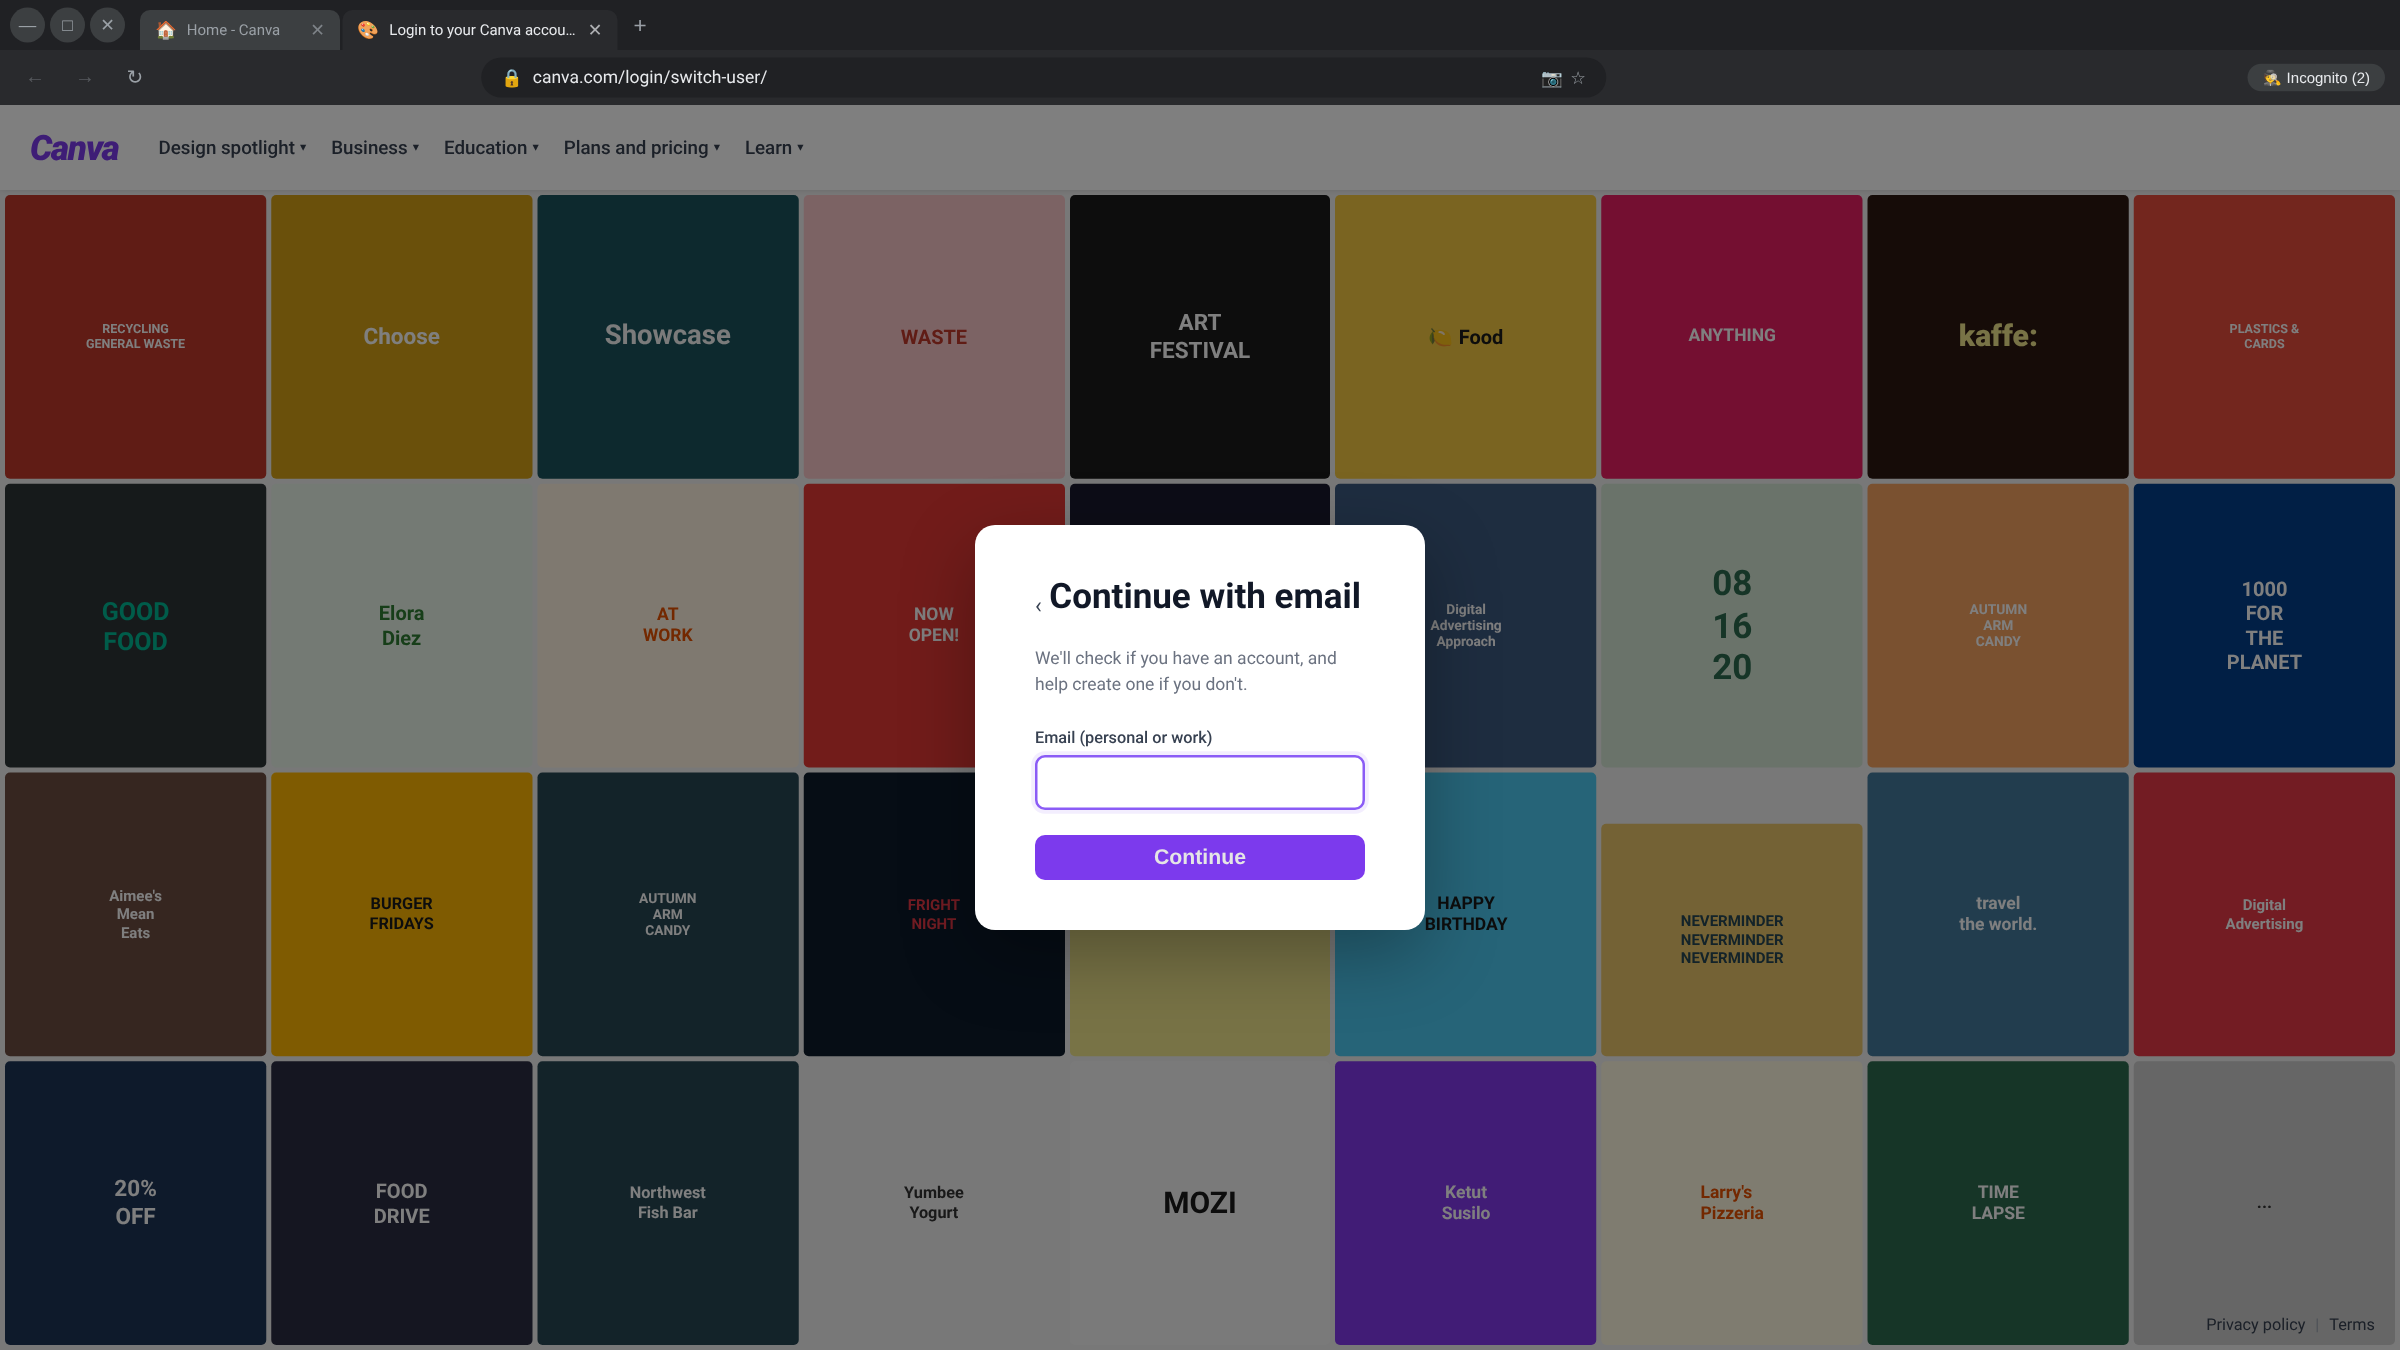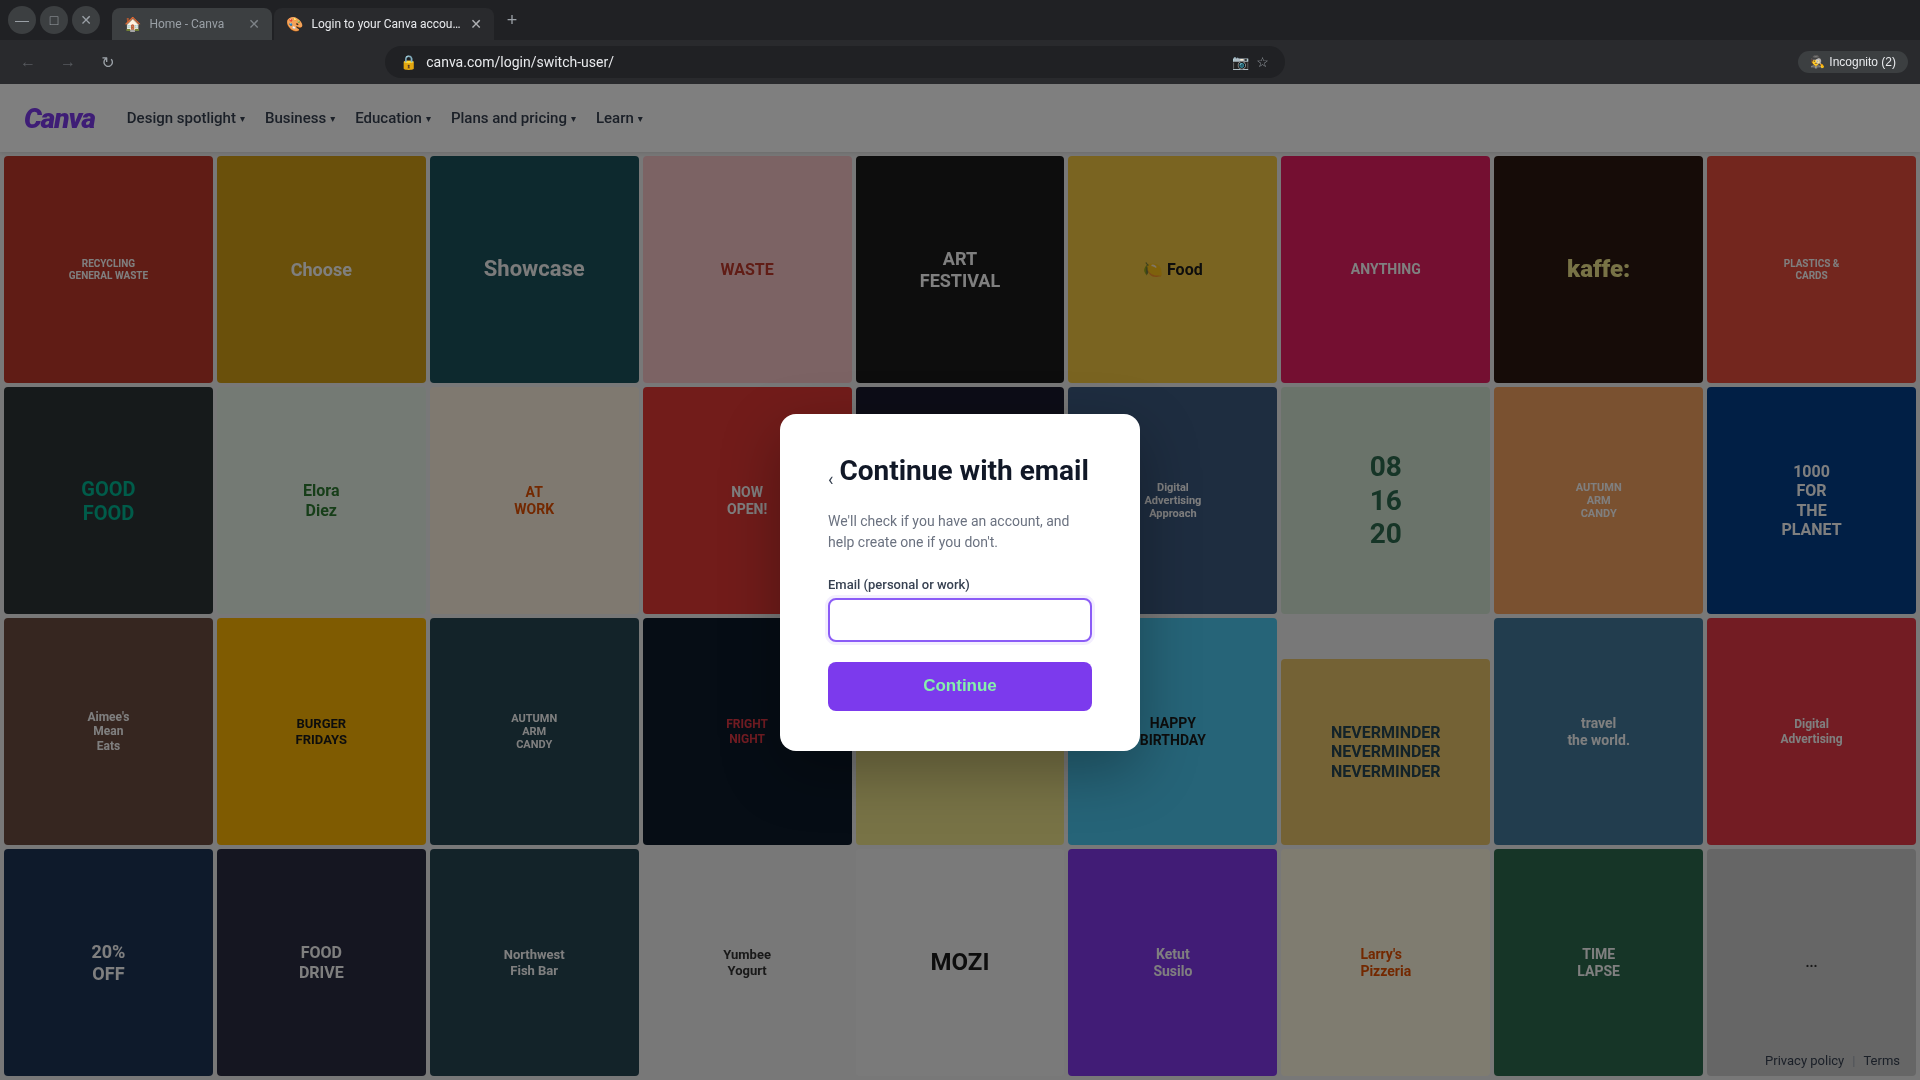--- a/index.html
+++ b/index.html
@@ -213,23 +213,23 @@
       border: 2px solid #8b5cf6;
       border-radius: 8px;
       padding: 0 12px;
       font-size: 15px;
       outline: none;
       margin-bottom: 20px;
       box-shadow: 0 0 0 3px rgba(139,92,246,0.1);
     }
     .continue-btn {
       width: 100%;
-      height: 49px;
+      height: 36px;
       background: #7c3aed;
-      color: #86efac;
+      color: #e5e5e5;
       border: none;
       border-radius: 8px;
       font-size: 17px;
       font-weight: 600;
       cursor: pointer;
       transition: background 0.2s;
     }
 
     
     .footer-links {
@@ -335,21 +335,21 @@
 FRIDAYS</div>
       <div class="design-card" style="background: rgb(38, 70, 83); color: white; font-size: 11px; font-weight: 700; padding: 8px; line-height: 1.2; white-space: pre-line; text-align: center;">AUTUMN
 ARM
 CANDY</div>
       <div class="design-card" style="background: rgb(13, 27, 42); color: rgb(230, 57, 70); font-size: 12px; font-weight: 700; padding: 8px; line-height: 1.2; white-space: pre-line; text-align: center;">FRIGHT
 NIGHT</div>
       <div class="design-card" style="background: rgb(240, 230, 140); color: rgb(74, 20, 140); font-size: 13px; font-weight: 700; padding: 8px; line-height: 1.2; white-space: pre-line; text-align: center;">Aaron
 Loufs</div>
       <div class="design-card" style="background: rgb(76, 201, 240); color: rgb(26, 26, 26); font-size: 14px; font-weight: 700; padding: 8px; line-height: 1.2; white-space: pre-line; text-align: center;">HAPPY
 BIRTHDAY</div>
-      <div class="design-card" style="background: rgb(233, 196, 106); color: rgb(38, 70, 83); font-size: 16px; font-weight: 700; padding: 8px; line-height: 1.2; white-space: pre-line; text-align: right; margin-top: 41px;">NEVERMINDER
+      <div class="design-card" style="background: rgb(233, 196, 106); color: rgb(38, 70, 83); font-size: 12px; font-weight: 700; padding: 8px; line-height: 1.2; white-space: pre-line; text-align: right; margin-top: 41px;">NEVERMINDER
 NEVERMINDER
 NEVERMINDER</div>
       <div class="design-card" style="background: rgb(69, 123, 157); color: white; font-size: 14px; font-weight: 700; padding: 8px; line-height: 1.2; white-space: pre-line; text-align: center;">travel
 the world.</div>
       <div class="design-card" style="background: rgb(230, 57, 70); color: white; font-size: 12px; font-weight: 700; padding: 8px; line-height: 1.2; white-space: pre-line; text-align: center;">Digital
 Advertising</div>
       <div class="design-card" style="background: rgb(29, 53, 87); color: white; font-size: 18px; font-weight: 700; padding: 8px; line-height: 1.2; white-space: pre-line; text-align: center;">20%
 OFF</div>
       <div class="design-card" style="background: rgb(43, 45, 66); color: white; font-size: 16px; font-weight: 700; padding: 8px; line-height: 1.2; white-space: pre-line; text-align: center;">FOOD
 DRIVE</div>

